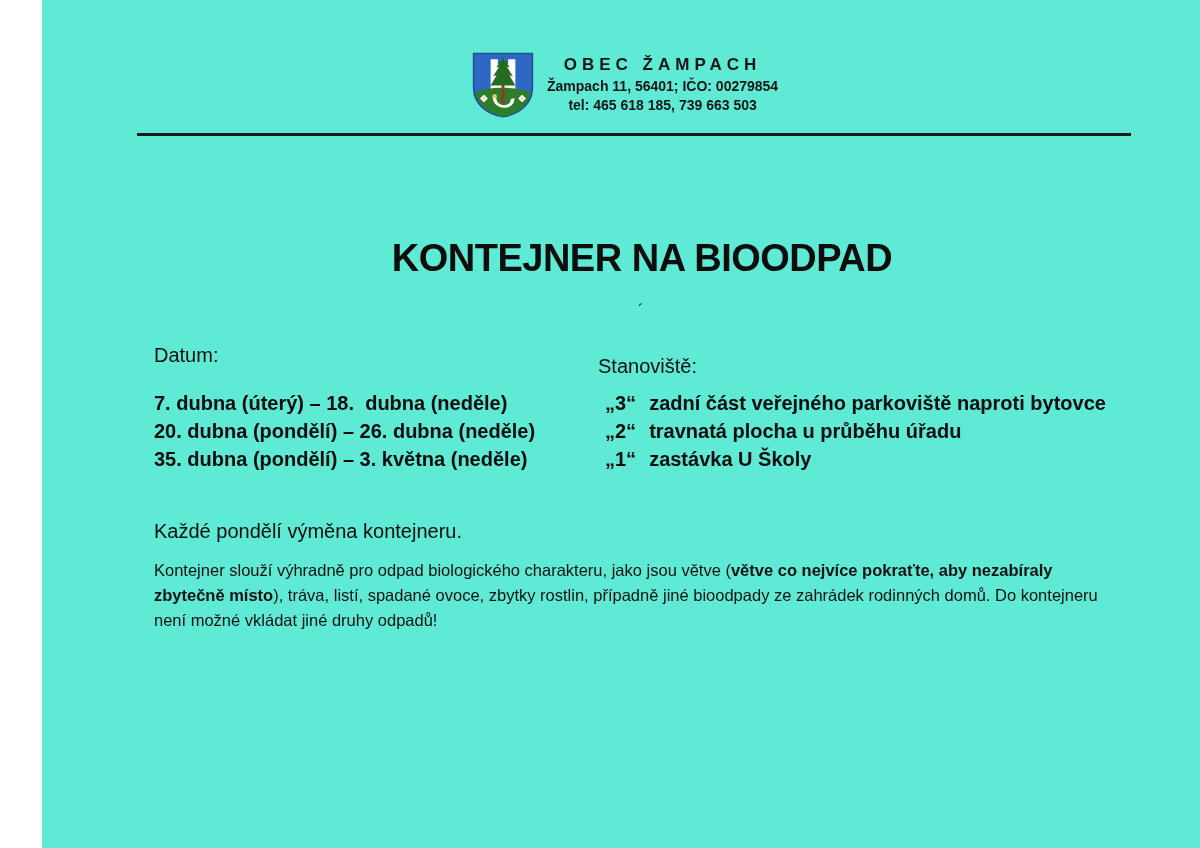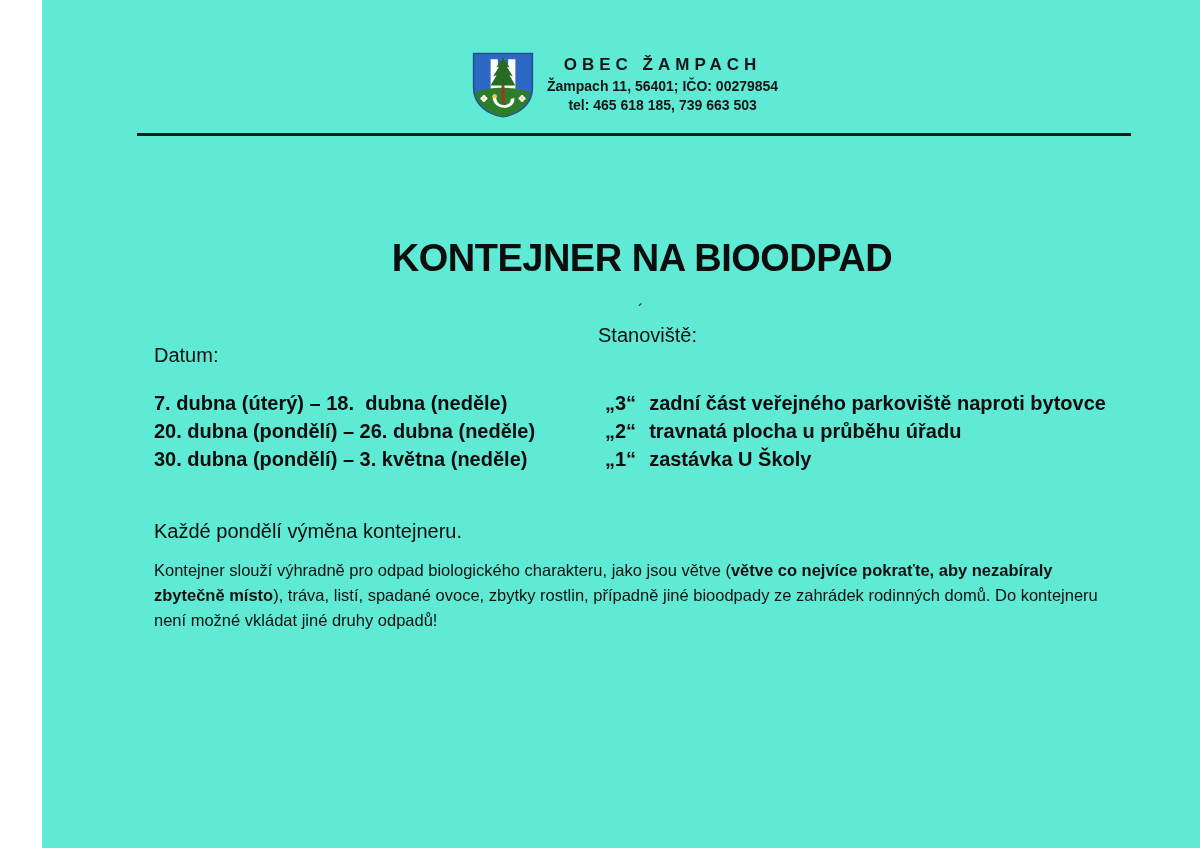--- a/index.html
+++ b/index.html
@@ -41,21 +41,21 @@
     position:absolute; left:0; right:0; top:280px;
     text-align:center; font-size:20px; color:#111;
   }
   .stray-mark {
     position:absolute; left:596px; top:302px;
     font-size:16px; color:#222;
   }
   
   .col-label { position:absolute; font-size:20px; color:#111; }
   .label-datum { left:112px; top:344px; }
-  .label-stanoviste { left:556px; top:324px; }
+  .label-stanoviste { left:556px; top:355px; }
   .date-list { position:absolute; left:112px; top:389px; }
   .date-row {
     font-weight:bold; font-size:20px; line-height:28px;
     white-space:pre-wrap; color:#0d0d0d;
   }
   .station-list { position:absolute; left:563px; top:389px; }
   .station-row {
     font-weight:bold; font-size:20px; line-height:28px;
     white-space:nowrap; color:#0d0d0d;
   }
@@ -111,21 +111,21 @@
 
   <h1 class="title">KONTEJNER NA BIOODPAD</h1>
   <span class="stray-mark">´</span>
 
   <div class="col-label label-datum">Datum:</div>
   <div class="col-label label-stanoviste">Stanoviště:</div>
 
   <div class="date-list">
     <div class="date-row">7. dubna (úterý) – 18.  dubna (neděle)</div>
     <div class="date-row">20. dubna (pondělí) – 26. dubna (neděle)</div>
-    <div class="date-row">30. dubna (pondělí) – 3. května (neděle)</div>
+    <div class="date-row">35. dubna (pondělí) – 3. května (neděle)</div>
   </div>
 
   <div class="station-list">
     <div class="station-row">
       <span class="st-num">„3“</span><span>zadní část veřejného parkoviště naproti bytovce</span>
     </div>
     <div class="station-row">
       <span class="st-num">„2“</span><span>travnatá plocha u průběhu úřadu</span>
     </div>
     <div class="station-row">

